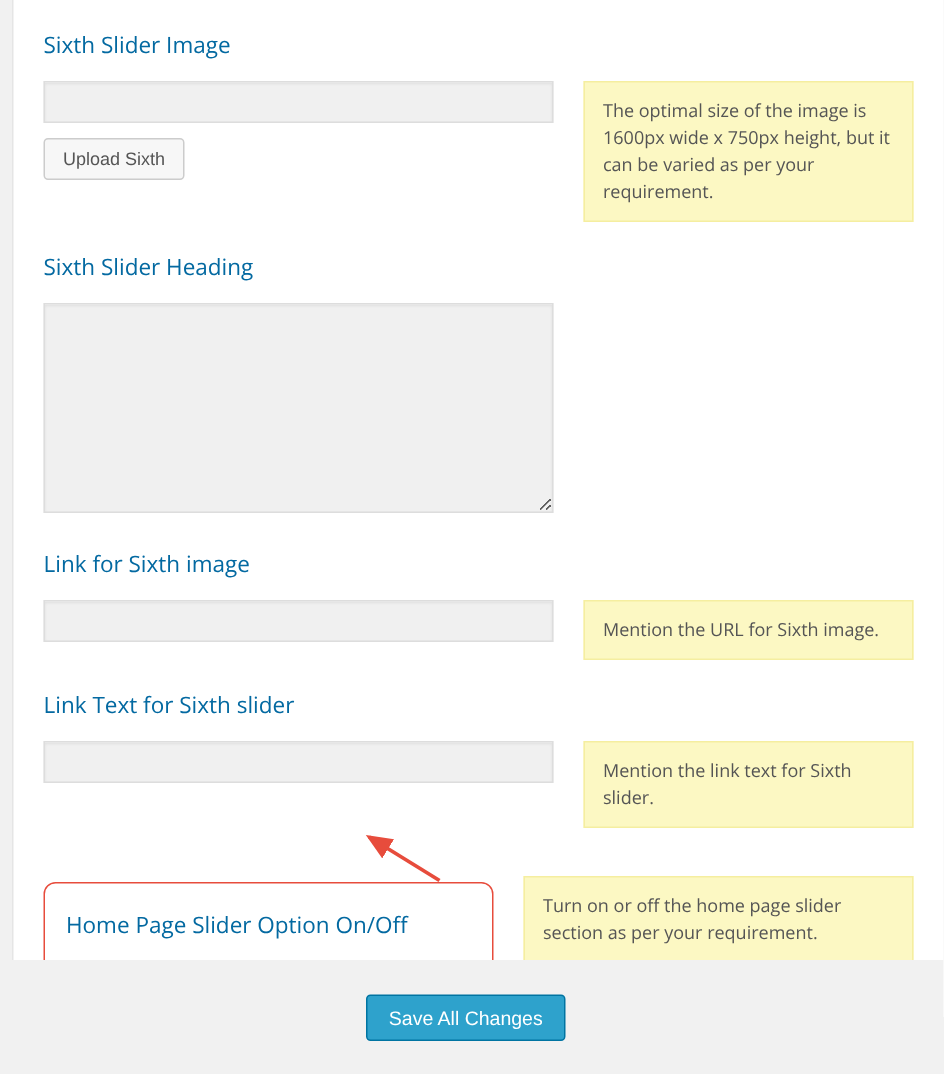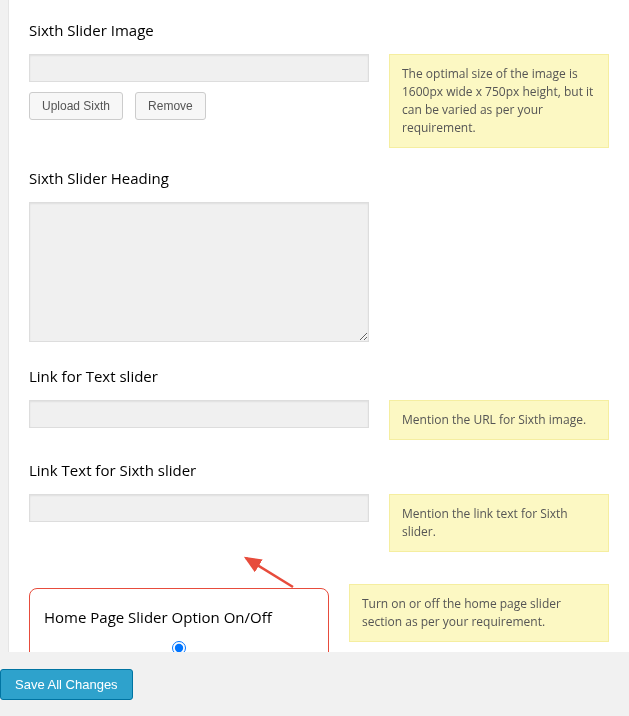--- a/index.html
+++ b/index.html
@@ -19,21 +19,21 @@
     border-left: 1px solid #e5e5e5;
     padding: 0 20px 20px 20px;
     min-height: 645px;
   }
   .section {
     padding-top: 20px;
   }
   .section-title {
     font-size: 15px;
     font-weight: 400;
-    color: #000000;
+    color: #0369a1;
     margin-bottom: 14px;
   }
   .row {
     display: flex;
     gap: 20px;
     align-items: flex-start;
   }
   .col-input { flex: 0 0 340px; }
   .col-hint  { flex: 1; }
   .text-input {
@@ -81,24 +81,24 @@
     padding: 18px 14px 16px 14px;
     margin-top: 36px;
     width: 300px;
   }
   .radio-group { margin-top: 12px; }
   .radio-item { display:flex; align-items:center; gap:8px; margin: 6px 0; font-size:13px; color:#444;flex-direction:column;}
   .radio-item input { width:14px; height:14px; }
   .footer {
     position: absolute;
     bottom: 0; left: 0; right: 0;
-    height: 64px;
+    height: 76px;
     background: #f1f1f1;
     display: flex;
-    justify-content: flex-start;
+    justify-content: center;
     align-items: center;
     padding-right: 8px;
   }
   .btn-primary {
     background: #2ea2cc;
     border: 1px solid #0074a2;
     color: #fff;
     padding: 7px 14px;
     font-size: 13px;
     border-radius: 3px;
@@ -117,40 +117,39 @@
 
 <div class="panel">
 
   <div class="section">
     <h3 class="section-title">Sixth Slider Image</h3>
     <div class="row">
       <div class="col-input">
         <input type="text" class="text-input" value="" style="">
         <div class="btn-row">
           <button class="btn">Upload Sixth</button>
-          <button class="btn">Remove</button>
         </div>
       </div>
       <div class="col-hint">
         <div class="hint">The optimal size of the image is 1600px wide x 750px height, but it can be varied as per your requirement.</div>
       </div>
     </div>
   </div>
 
   <div class="section">
     <h3 class="section-title">Sixth Slider Heading</h3>
     <div class="row">
       <div class="col-input">
         <textarea class="textarea-input" style=""></textarea>
       </div>
     </div>
   </div>
 
   <div class="section">
-    <h3 class="section-title">Link for Text slider</h3>
+    <h3 class="section-title">Link for Sixth image</h3>
     <div class="row">
       <div class="col-input">
         <input type="text" class="text-input" value="" style="">
       </div>
       <div class="col-hint">
         <div class="hint">Mention the URL for Sixth image.</div>
       </div>
     </div>
   </div>
 

